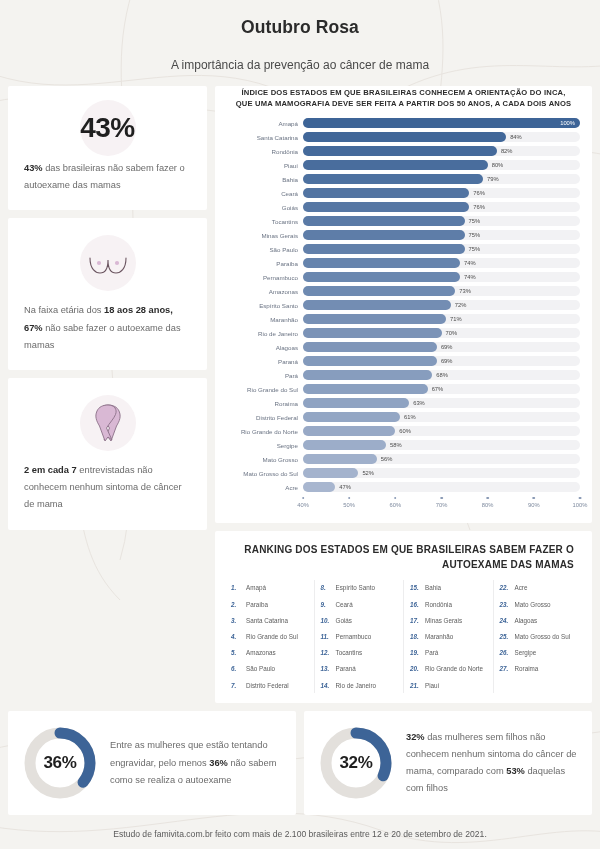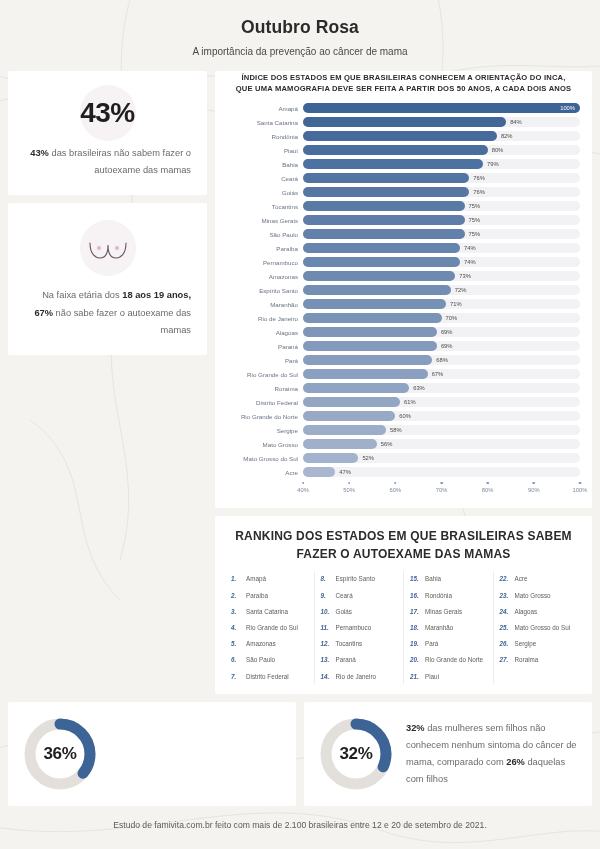--- a/index.html
+++ b/index.html
@@ -27,40 +27,40 @@
     padding: 0 8px;
   }
 
   
   .header { text-align: center; padding: 17px 0 0 0; }
   .header-title {
     font-size: 17.5px; font-weight: bold; color: #2b2b2b;
     letter-spacing: .1px;
   }
   .header-sub {
-    font-size: 10px; color: #4a4a4a; margin-top: 8px;
+    font-size: 12px; color: #4a4a4a; margin-top: 20px;
   }
 
   
   .main {
     display: flex;
     gap: 8px;
     margin-top: 14px;
     align-items: flex-start;
   }
   .col-left { width: 199px; flex: none; display: flex; flex-direction: column; gap: 8px; }
   .col-right { flex: 1; display: flex; flex-direction: column; gap: 8px; }
 
   .card {
     background: #ffffff;
     border-radius: 2px;
   }
 
   
-  .stat-card { padding: 14px 16px 16px; text-align: right; }
+  .stat-card { padding: 14px 16px 16px; text-align: left; }
   .stat-bignum-wrap {
     position: relative;
     height: 56px;
     display: flex; align-items: center; justify-content: center;
     margin-bottom: 4px;
   }
   .stat-circle-bg {
     position: absolute;
     width: 56px; height: 56px;
     border-radius: 50%;
@@ -123,22 +123,22 @@
   }
   .axis-dot {
     width: 2.5px; height: 2.5px; border-radius: 50%;
     background: #8a9ab5; margin-bottom: 3px;
   }
   .axis-lbl { font-size: 5.8px; color: #7e8a9e; white-space: nowrap; }
 
   
   .rank-card { padding: 11px 10px 10px; }
   .rank-title {
-    font-size: 12px; font-weight: bold; color: #2b2b2b;
-    text-align: center; line-height: 1.5; letter-spacing: .2px;
+    font-size: 10px; font-weight: bold; color: #2b2b2b;
+    text-align: right; line-height: 1.5; letter-spacing: .2px;
     text-transform: uppercase;
     padding: 0 8px 8px;
   }
   .rank-cols { display: flex; }
   .rank-col {
     flex: 1; padding: 0 6px;
     border-right: 1px solid #ededee;
   }
   .rank-col:last-child { border-right: none; }
   .rank-item {
@@ -216,21 +216,33 @@
           </div>
           <div class="card stat-card">
             <div class="icon-wrap">
               <svg width="56" height="56" viewBox="0 0 56 56">
                 <circle cx="28" cy="28" r="28" fill="#f7f2f4"></circle>
                 <path d="M10 23 C10 34 15.5 38 20 38 C24.5 38 28 34 28 25 C28 34 31.5 38 36 38 C40.5 38 46 34 46 23" fill="none" stroke="#6b5560" stroke-width="1.1" stroke-linecap="round"></path>
                 <circle cx="19" cy="28" r="2.1" fill="#d9b8d4"></circle>
                 <circle cx="37" cy="28" r="2.1" fill="#d9b8d4"></circle>
               </svg>
             </div>
-            <div class="stat-text">Na faixa etária dos <b>18 aos 19 anos,</b> <b>67%</b> não sabe fazer o autoexame das mamas</div>
+            <div class="stat-text">Na faixa etária dos <b>18 aos 28 anos,</b> <b>67%</b> não sabe fazer o autoexame das mamas</div>
+          </div>
+          <div class="card stat-card">
+            <div class="icon-wrap">
+              <svg width="56" height="56" viewBox="0 0 56 56">
+                <circle cx="28" cy="28" r="28" fill="#f7f2f4"></circle>
+                <g fill="#d9b8d4" stroke="#8a6f87" stroke-width="0.9" stroke-linejoin="round">
+                  <path d="M28 10 C21.5 10 18.5 14.5 20.5 19.5 C22 23.5 26.5 28 29.5 33 L24 45 L28 42 L31 46 L36.5 31 C39.5 26 41.5 21.5 39 16 C37.2 12 33.2 10 28 10 Z"></path>
+                  <path d="M28 10 C34.5 10 37.5 14.5 35.5 19.5 C34 23.5 29.5 28 26.5 33 L32 45 L28 42 L25 46 L19.5 31 C16.5 26 14.5 21.5 17 16 C18.8 12 22.8 10 28 10 Z"></path>
+                </g>
+              </svg>
+            </div>
+            <div class="stat-text"><b>2 em cada 7</b> entrevistadas não conhecem nenhum sintoma de câncer de mama</div>
           </div>
       </div>
 
       <div class="col-right">
 
         <div class="card chart-card">
           <div class="chart-title">ÍNDICE DOS ESTADOS EM QUE BRASILEIRAS CONHECEM A ORIENTAÇÃO DO INCA, QUE UMA MAMOGRAFIA DEVE SER FEITA A PARTIR DOS 50 ANOS, A CADA DOIS ANOS</div>
           <div class="bar-rows" id="bar-rows-host">
               <div class="bar-row">
                 <div class="bar-label">Amapá</div>
@@ -580,26 +592,27 @@
 
       </div>
     </div>
 
     <div class="donut-row" id="donut-host">
         <div class="donut-card">
           <div class="donut-wrap"><svg width="76" height="76" viewBox="0 0 76 76">
               <circle cx="38" cy="38" r="30" fill="none" stroke="#e3e0dc" stroke-width="11"></circle>
               <circle cx="38" cy="38" r="30" fill="none" stroke="#3d6497" stroke-width="11" stroke-linecap="round" stroke-dasharray="67.85840131753952 120.63715789784806" transform="rotate(-90 38 38)"></circle>
             </svg><div class="donut-label">36%</div></div>
+          <div class="donut-text">Entre as mulheres que estão tentando engravidar, pelo menos <b>36%</b> não sabem como se realiza o autoexame</div>
         </div>
         <div class="donut-card">
           <div class="donut-wrap"><svg width="76" height="76" viewBox="0 0 76 76">
               <circle cx="38" cy="38" r="30" fill="none" stroke="#e3e0dc" stroke-width="11"></circle>
               <circle cx="38" cy="38" r="30" fill="none" stroke="#3d6497" stroke-width="11" stroke-linecap="round" stroke-dasharray="60.31857894892403 128.17698026646354" transform="rotate(-90 38 38)"></circle>
             </svg><div class="donut-label">32%</div></div>
-          <div class="donut-text"><b>32%</b> das mulheres sem filhos não conhecem nenhum sintoma do câncer de mama, comparado com <b>26%</b> daquelas com filhos</div>
+          <div class="donut-text"><b>32%</b> das mulheres sem filhos não conhecem nenhum sintoma do câncer de mama, comparado com <b>53%</b> daquelas com filhos</div>
         </div>
       </div>
 
     <div class="footer">Estudo de famivita.com.br feito com mais de 2.100 brasileiras entre 12 e 20 de setembro de 2021.</div>
 
   </div>
 </div>
 
 </body></html>

